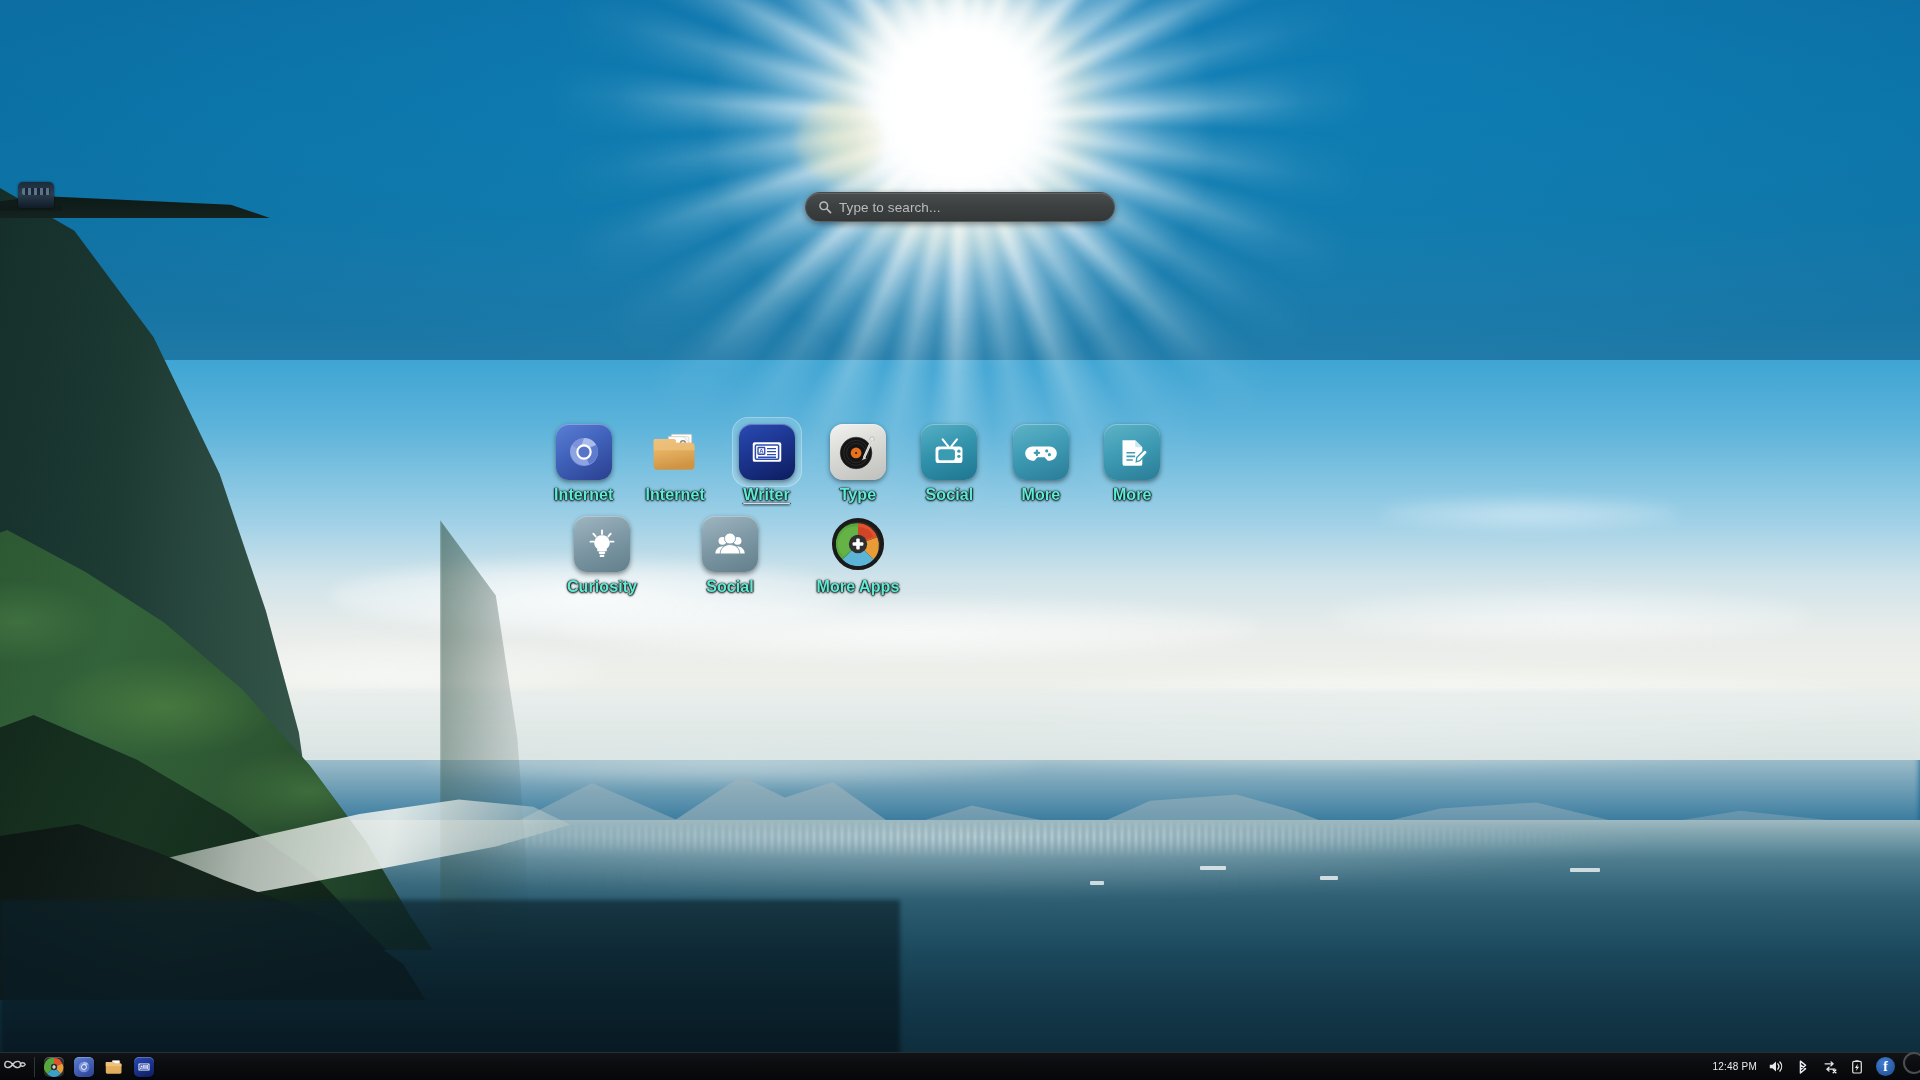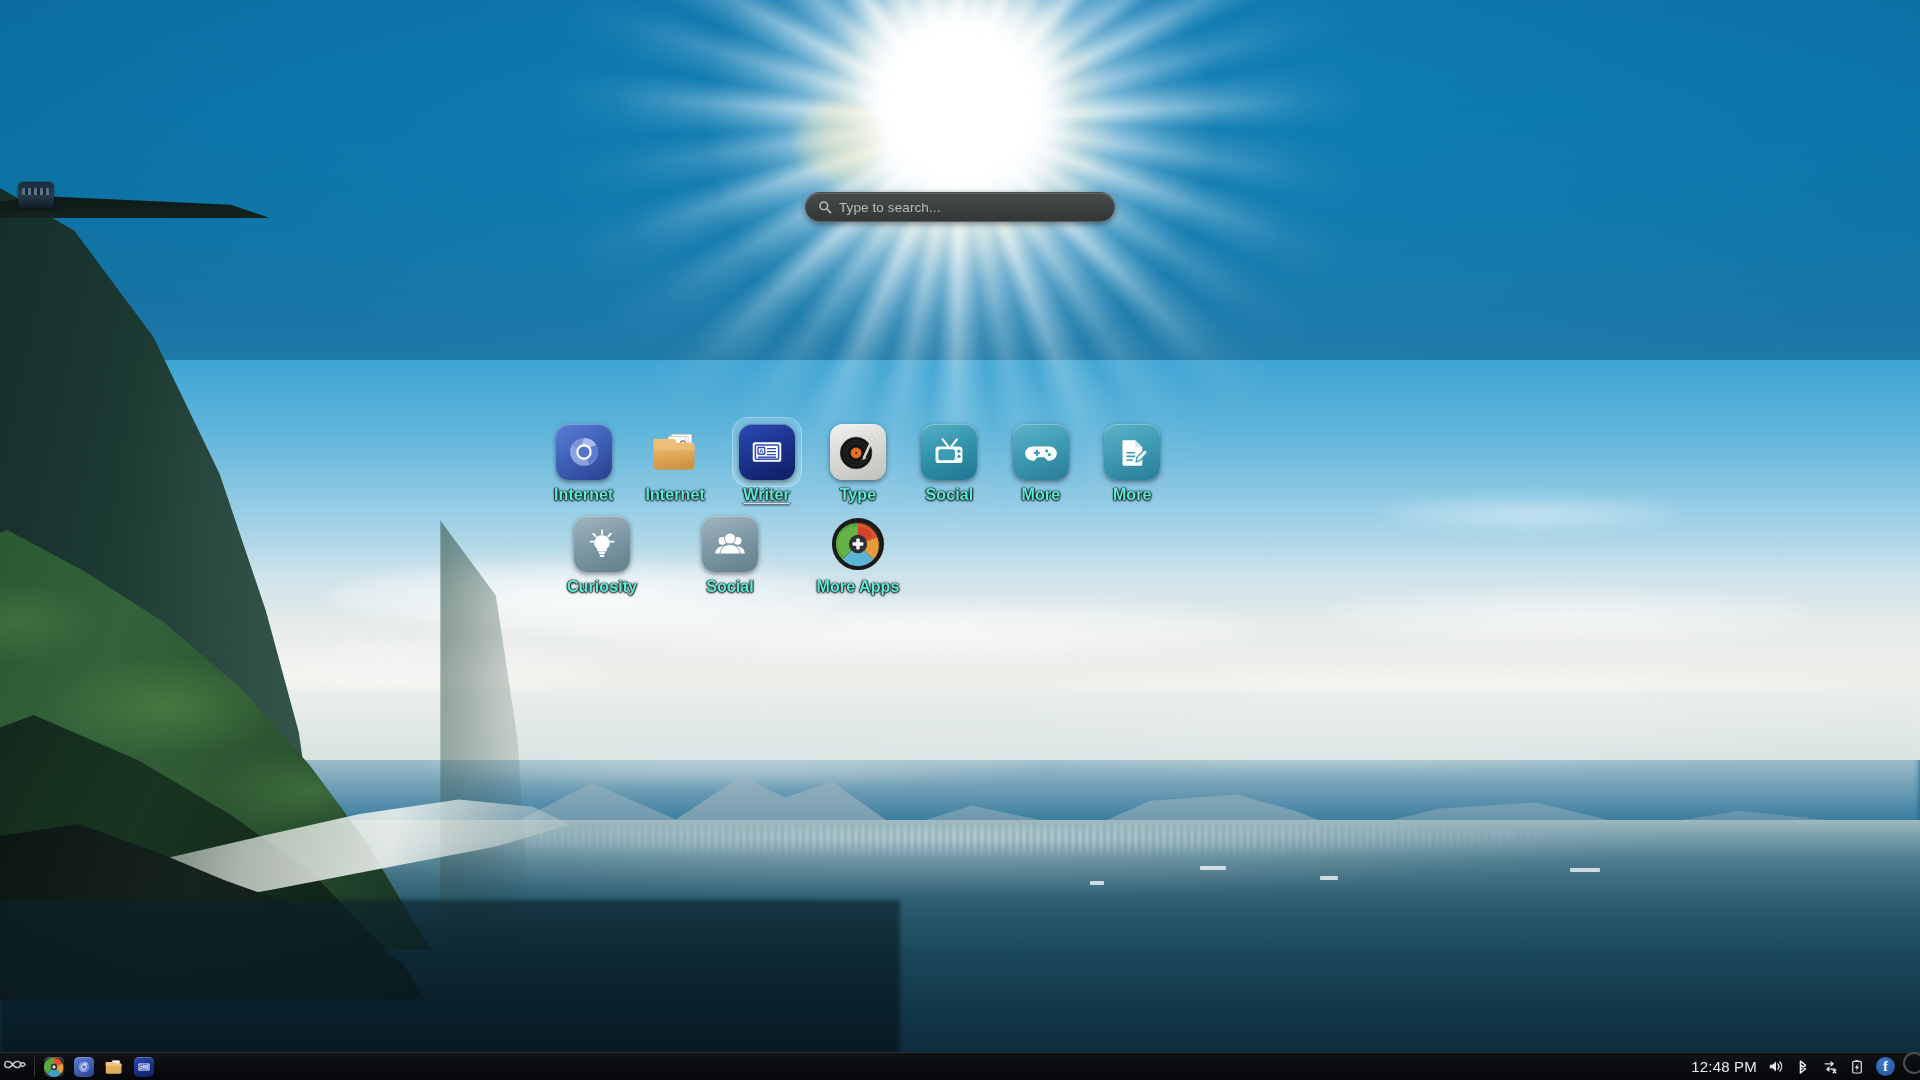--- a/index.html
+++ b/index.html
@@ -279,21 +279,21 @@
   }
   #taskbar .tb-left { display:flex; align-items:center; height:28px; }
   #taskbar .tb-mid  { flex:1; }
   #taskbar .tb-right{ display:flex; align-items:center; height:28px; gap:11px; padding-right:6px; }
   .tb-btn { width:30px; height:28px; display:flex; align-items:center; justify-content:center; cursor:pointer; }
   .tb-sep { width:1px; height:20px; background:#2f353b; margin:0 4px; }
   .tb-app { width:30px; height:28px; display:flex; align-items:center; justify-content:center; cursor:pointer; }
   .tb-app .mini { width:20px; height:20px; border-radius:5px; position:relative;
     box-shadow:0 1px 2px rgba(0,0,0,.6), inset 0 1px 0 rgba(255,255,255,.25);
     display:flex; align-items:center; justify-content:center; overflow:hidden; }
-  #clock { color:#e9ecee; font-size:15px; letter-spacing:.2px; }
+  #clock { color:#e9ecee; font-size:10px; letter-spacing:.2px; }
   .tray-icon { width:16px; height:16px; display:flex; align-items:center; justify-content:center; cursor:pointer; }
   .tray-icon svg { display:block; }
   .fb {
     width:19px; height:19px; border-radius:50%;
     background:radial-gradient(circle at 40% 32%, #3f7fd4 0%, #2c5fa8 60%, #21467d 100%);
     display:flex; align-items:center; justify-content:center;
     color:#fff; font-family:"Liberation Serif", serif; font-weight:bold; font-size:14px;
     line-height:19px; cursor:pointer;
   }
   .fb2 {

